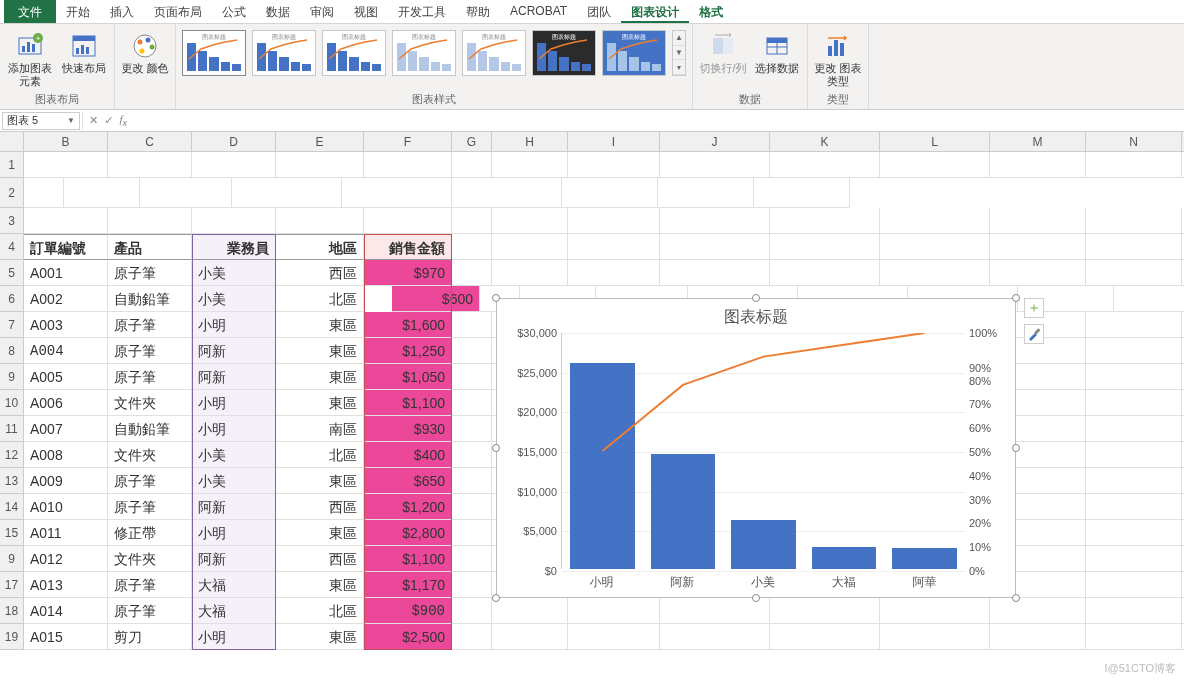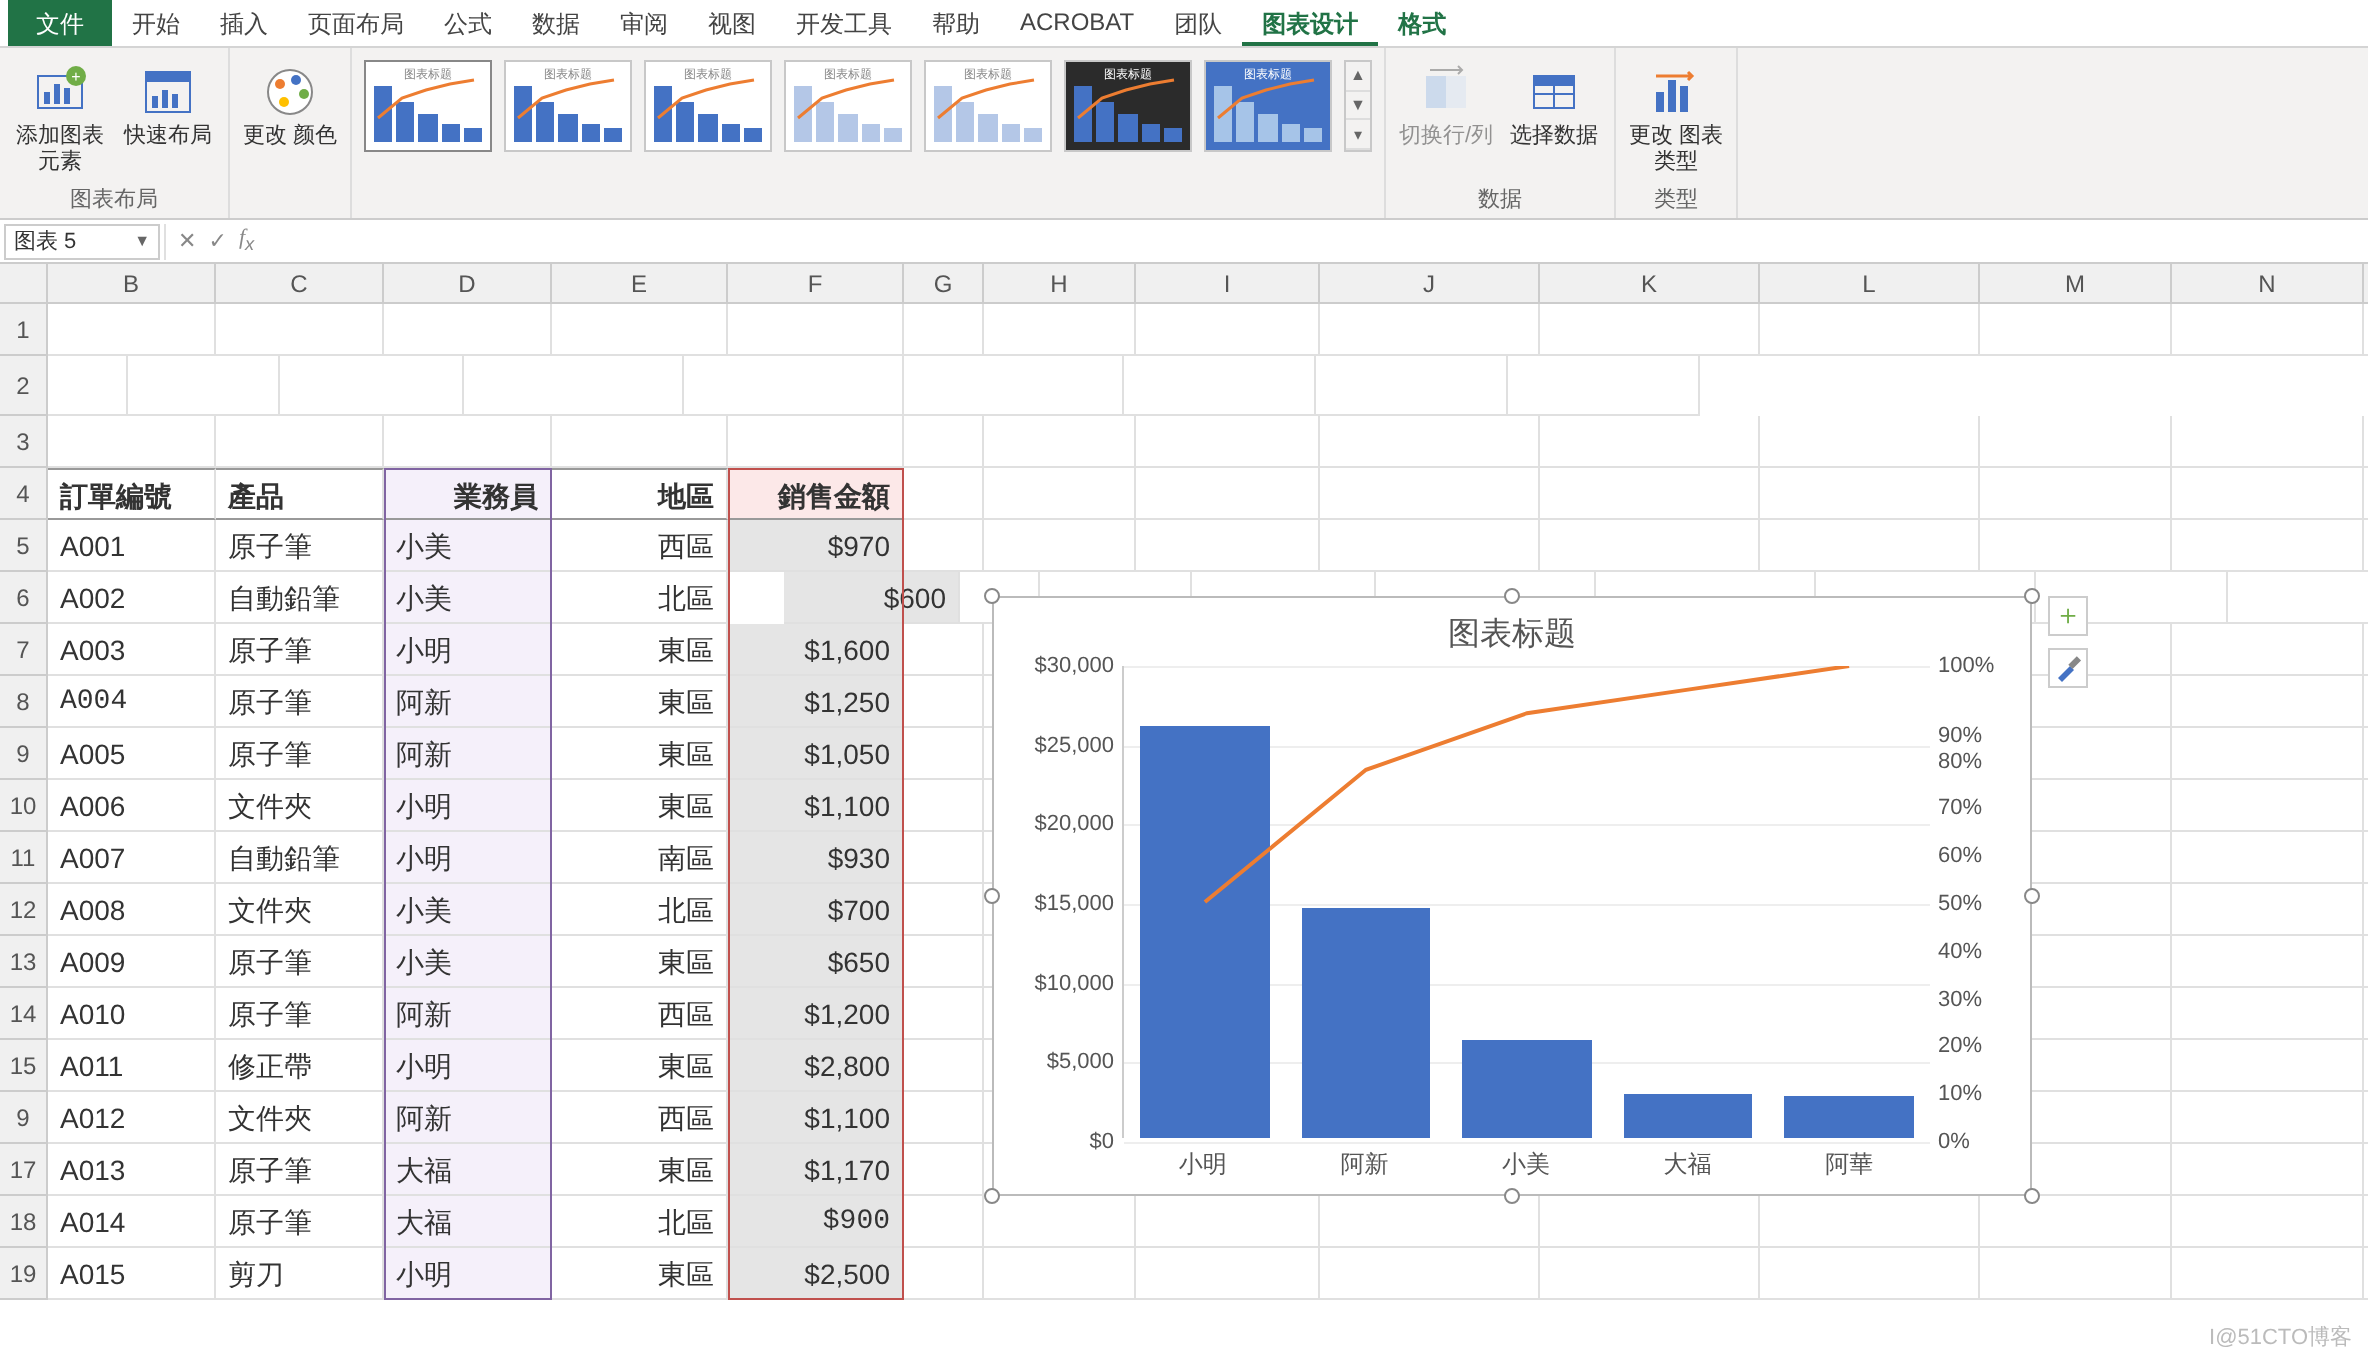--- a/index.html
+++ b/index.html
@@ -47,21 +47,21 @@
   .cells { position:absolute; left:24px; top:20px; }
   .cell-row { display:flex;}
   .cell { height:26px; border-right:1px solid #e0e0e0; border-bottom:1px solid #e0e0e0; padding:0 6px; line-height:26px; font-size:14px; overflow:hidden; white-space:nowrap;}
 
   .report-title { font-size:18px; font-weight:600; color:#333; background:#f4f4f4; border-bottom:1px solid #ccc;}
 
   .th { font-weight:600; text-align:right; background:#fff; border-top:1px solid #999; border-bottom:1px solid #999;}
   .th.left { text-align:left;}
   .col-C { background:#f5f0fa; }
   .head-C { background:#f5f0fa; }
-  .col-E { background:#e5e5e5; }
+  .col-E { background:#ec4899; }
   .head-E { background:#fce8e8; }
   .val-E { text-align:right; }
 
   .sel-outline-C { position:absolute; border:1.5px solid #8064a2; pointer-events:none;}
   .sel-outline-E { position:absolute; border:1.5px solid #c0504d; pointer-events:none;}
 
   
   .chart-obj { position:absolute; border:1px solid #bbb; background:#fff; }
   .chart-handle { position:absolute; width:8px; height:8px; background:#fff; border:1px solid #888; border-radius:50%;}
   .chart-side-btn { position:absolute; width:20px; height:20px; border:1px solid #ccc; background:#fff; display:flex; align-items:center; justify-content:center; font-size:14px; cursor:pointer;}
@@ -245,20 +245,21 @@
           <svg width="64" height="46" style="position: absolute; left: 0px; top: 0px;">
             <polyline points="6,28 18,18 30,14 42,11 54,9" stroke="#ed7d31" fill="none" stroke-width="1.5"></polyline>
           </svg>
         </div>
         <div style="width: 14px; height: 46px; border: 1px solid rgb(200, 200, 200); display: flex; flex-direction: column; margin-top: 0px;">
           <div style="flex: 1 1 0%; font-size: 8px; display: flex; align-items: center; justify-content: center; color: rgb(102, 102, 102); cursor: pointer; border-bottom: 1px solid rgb(221, 221, 221);">▲</div>
           <div style="flex: 1 1 0%; font-size: 8px; display: flex; align-items: center; justify-content: center; color: rgb(102, 102, 102); cursor: pointer; border-bottom: 1px solid rgb(221, 221, 221);">▼</div>
           <div style="flex: 1 1 0%; font-size: 8px; display: flex; align-items: center; justify-content: center; color: rgb(102, 102, 102); cursor: pointer; border-bottom: 1px solid rgb(221, 221, 221);">▾</div>
         </div>
       </div>
+    <div class="label">图表样式</div>
   </div>
 
   <div class="ribbon-group">
     <div class="rg-row">
       <div class="vbtn" style="opacity:.5">
         <div class="ico">
             <svg width="28" height="28">
               <rect x="4" y="6" width="10" height="16" fill="#a6c4e8"></rect>
               <rect x="14" y="6" width="10" height="16" fill="#d9e4f2"></rect>
               <path d="M6 3 L22 3 M20 1 L22 3 L20 5" stroke="#666" fill="none"></path>
@@ -523,21 +524,21 @@
         <div class="cell" style="width: 110px; height: 26px; line-height: 26px;"></div>
         <div class="cell" style="width: 96px; height: 26px; line-height: 26px;"></div>
         <div class="cell" style="width: 96px; height: 26px; line-height: 26px;"></div>
         <div class="cell" style="width: 96px; height: 26px; line-height: 26px;"></div>
       </div>
       <div class="cell-row">
         <div class="cell" style="width: 84px; height: 26px; line-height: 26px;">A008</div>
         <div class="cell" style="width: 84px; height: 26px; line-height: 26px;">文件夾</div>
         <div class="cell col-C" style="width: 84px; height: 26px; line-height: 26px;">小美</div>
         <div class="cell" style="width: 88px; height: 26px; line-height: 26px; text-align: right;">北區</div>
-        <div class="cell col-E val-E" style="width: 88px; height: 26px; line-height: 26px;">$700</div>
+        <div class="cell col-E val-E" style="width: 88px; height: 26px; line-height: 26px;">$400</div>
         <div class="cell" style="width: 40px; height: 26px; line-height: 26px;"></div>
         <div class="cell" style="width: 76px; height: 26px; line-height: 26px;"></div>
         <div class="cell" style="width: 92px; height: 26px; line-height: 26px;"></div>
         <div class="cell" style="width: 110px; height: 26px; line-height: 26px;"></div>
         <div class="cell" style="width: 110px; height: 26px; line-height: 26px;"></div>
         <div class="cell" style="width: 110px; height: 26px; line-height: 26px;"></div>
         <div class="cell" style="width: 96px; height: 26px; line-height: 26px;"></div>
         <div class="cell" style="width: 96px; height: 26px; line-height: 26px;"></div>
         <div class="cell" style="width: 96px; height: 26px; line-height: 26px;"></div>
       </div>

